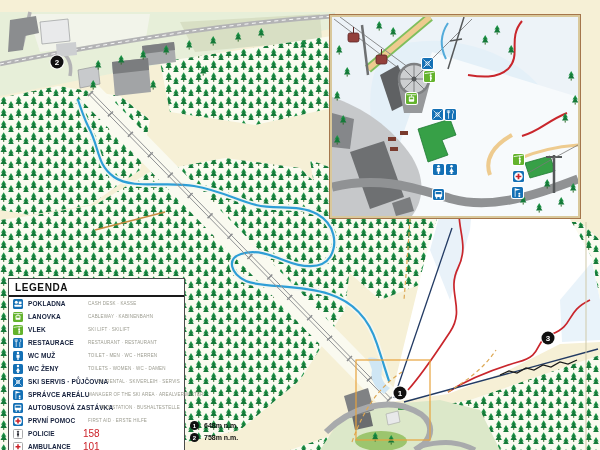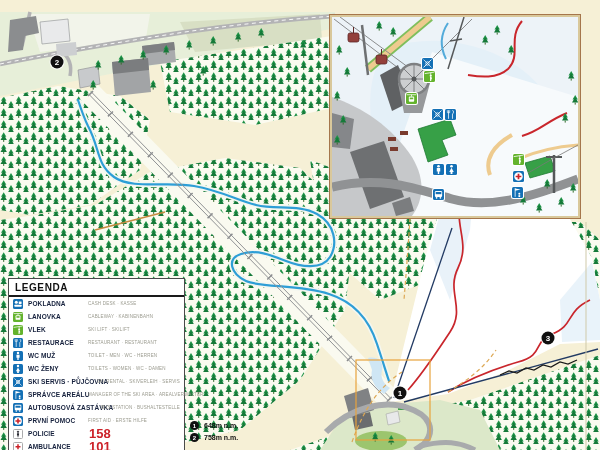--- a/index.html
+++ b/index.html
@@ -17,21 +17,21 @@
           background:#fff;border:1px solid #4a4a4a;box-sizing:border-box;}
   .legend-title{font-size:10px;font-weight:bold;color:#111;letter-spacing:.6px;
           padding:3px 22px 2px 6px;border-bottom:2px solid #1a1a1a;}
   .lrow{display:flex;align-items:center;height:13px;padding:0 4px;}
   .lt{width:10px;height:10px;border-radius:1.5px;flex:0 0 auto;box-sizing:border-box;}
   .lt svg{display:block;}
   .ll{font-size:6.5px;font-weight:bold;color:#15203C;margin-left:5px;
       min-width:55px;white-space:nowrap;letter-spacing:.1px;}
   .ls{font-size:4.5px;color:#9A9A8E;margin-left:5px;white-space:nowrap;
       letter-spacing:.2px;}
-  .ln{font-size:13px;font-weight:bold;margin-left:6px;}
+  .ln{font-size:10px;font-weight:normal;}
   
   .alts{position:absolute;left:190px;top:421px;}
   .alt-row{display:flex;align-items:center;margin-bottom:3px;}
   .alt-mk{width:9px;height:9px;border-radius:50%;background:#111;color:#fff;
           font-size:6px;font-weight:bold;display:flex;align-items:center;
           justify-content:center;}
   .alt-lb{font-size:7px;font-weight:bold;color:#111;margin-left:5px;}
   
   #markers{position:absolute;left:0;top:0;width:600px;height:450px;pointer-events:none;}
   .mk{position:absolute;width:13px;height:13px;border-radius:50%;background:#101010;

